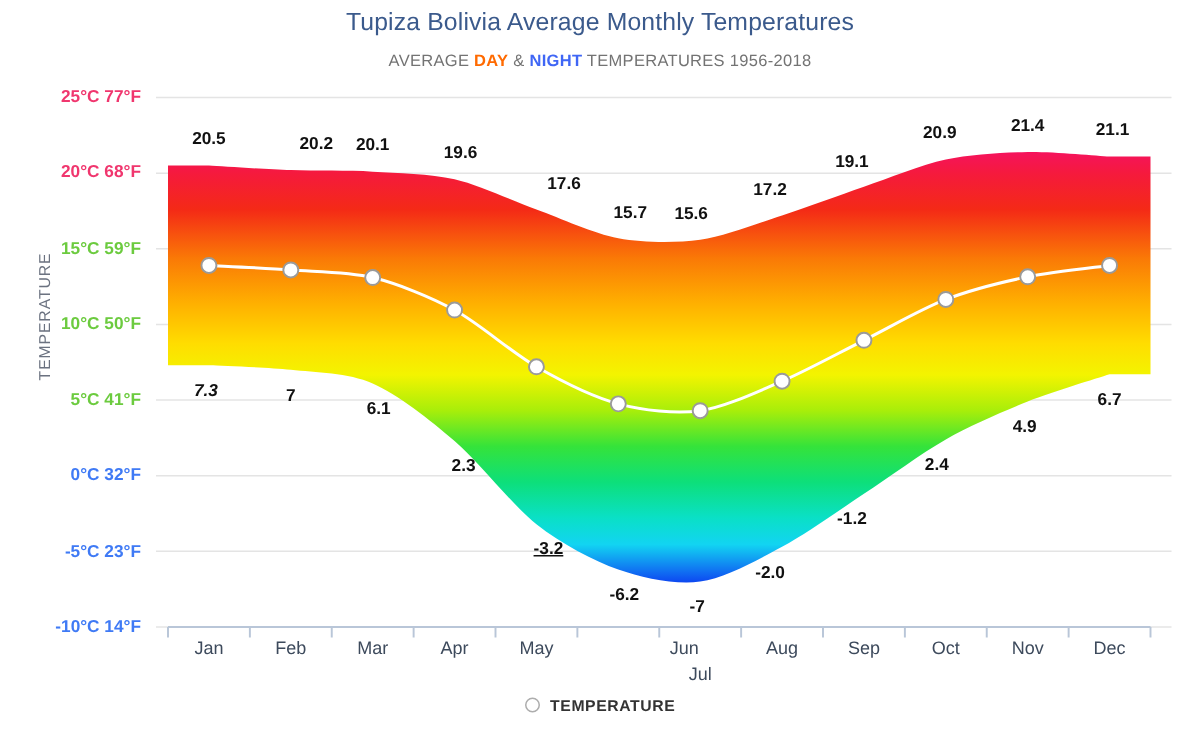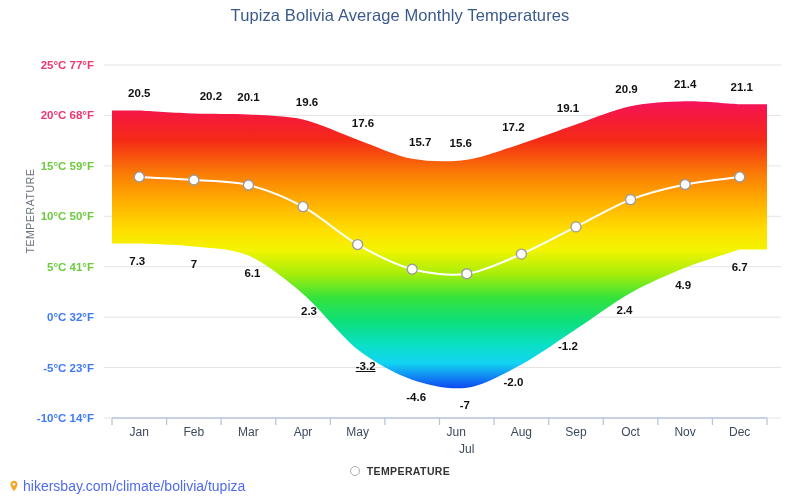--- a/index.html
+++ b/index.html
@@ -102,20 +102,21 @@
     vertical-align:-1px;margin-right:3px;
   }
 </style>
 </head>
 <body>
 
 <div id="chart-root">
 
   <div class="title">Tupiza Bolivia Average Monthly Temperatures</div>
 
+  <div class="subtitle"><span>AVERAGE </span><span class="day">DAY</span><span> &amp; </span><span class="night">NIGHT</span><span> TEMPERATURES 1956-2018</span></div>
 
   <div class="yaxis-title">TEMPERATURE</div>
 
   <svg id="plot" width="800" height="500" style="position:absolute;left:0;top:0;">
     <defs>
       <linearGradient id="tempgrad" x1="0" y1="95.25714285714285" x2="0" y2="392.7857142857143" gradientUnits="userSpaceOnUse">
         <stop offset="0.00" stop-color="#f5106a"></stop>
         <stop offset="0.07" stop-color="#f51a3c"></stop>
         <stop offset="0.15" stop-color="#f42a16"></stop>
         <stop offset="0.26" stop-color="#fa7a06"></stop>
@@ -202,42 +203,38 @@
       <div class="xlabel" style="left: 575.958px;">Sep</div>
       <div class="xlabel" style="left: 630.542px;">Oct</div>
       <div class="xlabel" style="left: 685.125px;">Nov</div>
       <div class="xlabel" style="left: 739.708px;">Dec</div>
     </div>
   <div id="dlabels">
       <div class="dlabel" style="left: 139.292px; top: 93.3857px;">20.5</div>
       <div class="dlabel" style="left: 193.875px; top: 96.4114px; margin-left: 17px;">20.2</div>
       <div class="dlabel" style="left: 248.458px; top: 97.42px;">20.1</div>
       <div class="dlabel" style="left: 307.042px; top: 102.463px;">19.6</div>
-      <div class="dlabel" style="left: 363px; top: 122.634px;">17.6</div>
+      <div class="dlabel" style="left: 376px; top: 122.634px;">17.6</div>
       <div class="dlabel" style="left: 420.208px; top: 141.797px;">15.7</div>
       <div class="dlabel" style="left: 460.792px; top: 142.806px;">15.6</div>
       <div class="dlabel" style="left: 513.375px; top: 126.669px;">17.2</div>
       <div class="dlabel" style="left: 567.958px; top: 107.506px;">19.1</div>
       <div class="dlabel" style="left: 626.542px; top: 89.3514px;">20.9</div>
       <div class="dlabel" style="left: 685.125px; top: 84.3086px;">21.4</div>
       <div class="dlabel" style="left: 741.708px; top: 87.3343px;">21.1</div>
-      <div class="dlabel" style="left: 137.292px; top: 260.517px;">7.3</div>
+      <div class="dlabel" style="left: 137.292px; top: 260.517px; font-style: italic;">7.3</div>
       <div class="dlabel" style="left: 193.875px; top: 263.543px;">7</div>
       <div class="dlabel" style="left: 252.458px; top: 272.62px;">6.1</div>
       <div class="dlabel" style="left: 309.042px; top: 310.946px;">2.3</div>
       <div class="dlabel" style="left: 365.625px; top: 366.417px; text-decoration: underline;">-3.2</div>
-      <div class="dlabel" style="left: 416.208px; top: 396.674px;">-4.6</div>
+      <div class="dlabel" style="left: 416.208px; top: 396.674px;">-6.2</div>
       <div class="dlabel" style="left: 464.792px; top: 404.743px;">-7</div>
       <div class="dlabel" style="left: 513.375px; top: 381.546px;">-2.0</div>
       <div class="dlabel" style="left: 567.958px; top: 346.246px;">-1.2</div>
       <div class="dlabel" style="left: 624.542px; top: 309.937px;">2.4</div>
       <div class="dlabel" style="left: 683.125px; top: 284.723px;">4.9</div>
       <div class="dlabel" style="left: 739.708px; top: 266.569px;">6.7</div>
     </div>
 
   <div class="legend"><span class="mk"></span><span>TEMPERATURE</span></div>
 
-  <div class="footer"><svg class="pin" viewBox="0 0 24 24">
-        <path d="M12 1.5c-3.9 0-7 3.1-7 7 0 5.2 7 14 7 14s7-8.8 7-14c0-3.9-3.1-7-7-7z" fill="#f5a623"></path>
-        <circle cx="12" cy="8.5" r="2.7" fill="#ffffff"></circle>
-      </svg><span>hikersbay.com/climate/bolivia/tupiza</span></div>
 
 </div>
 
 </body></html>

